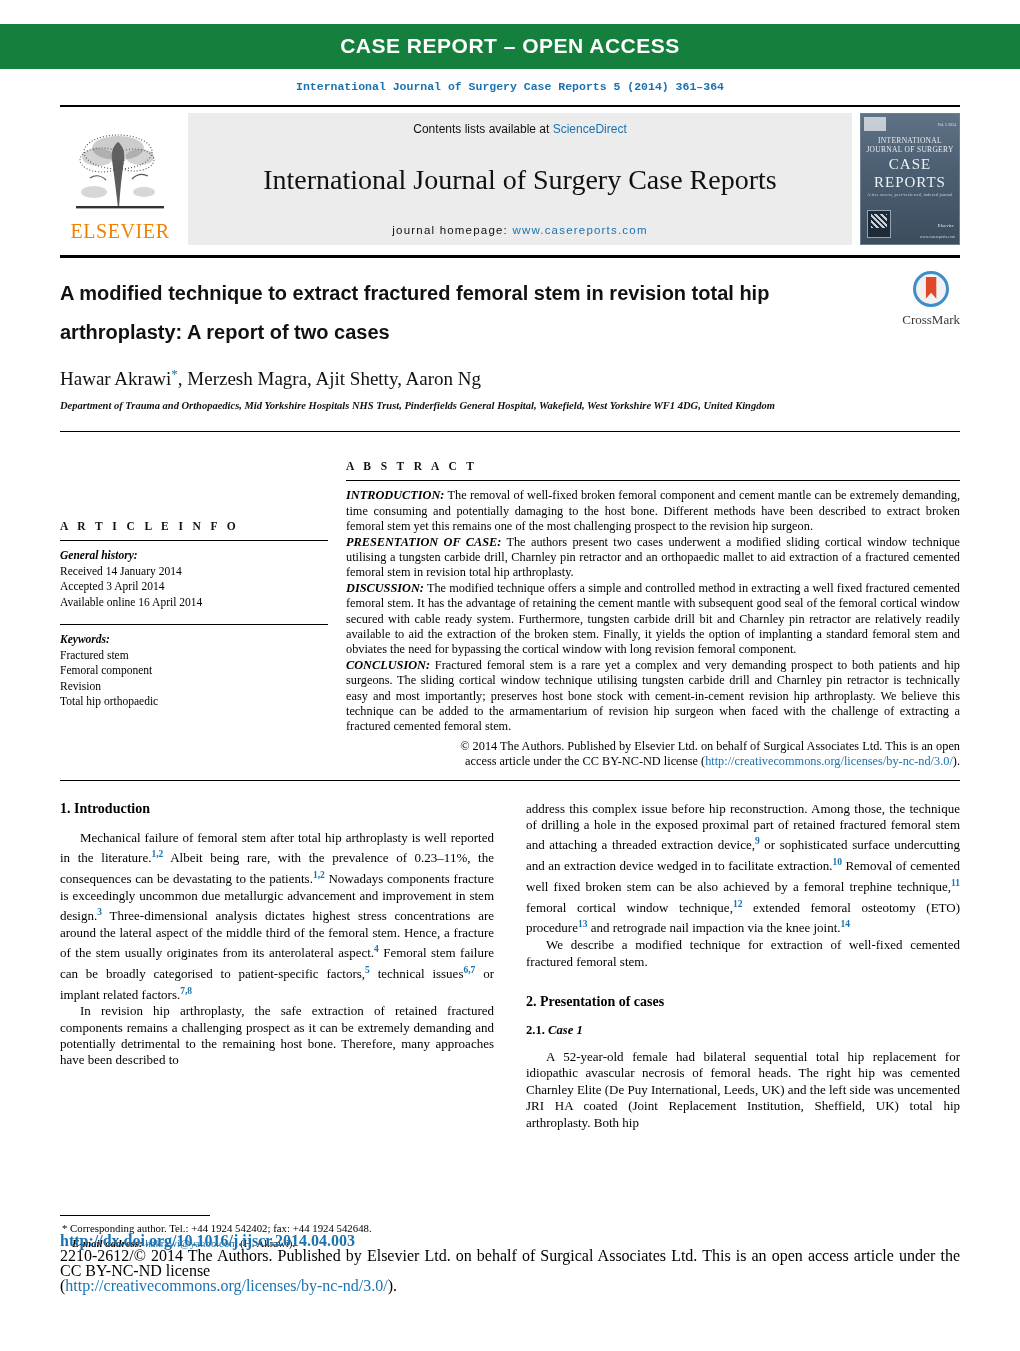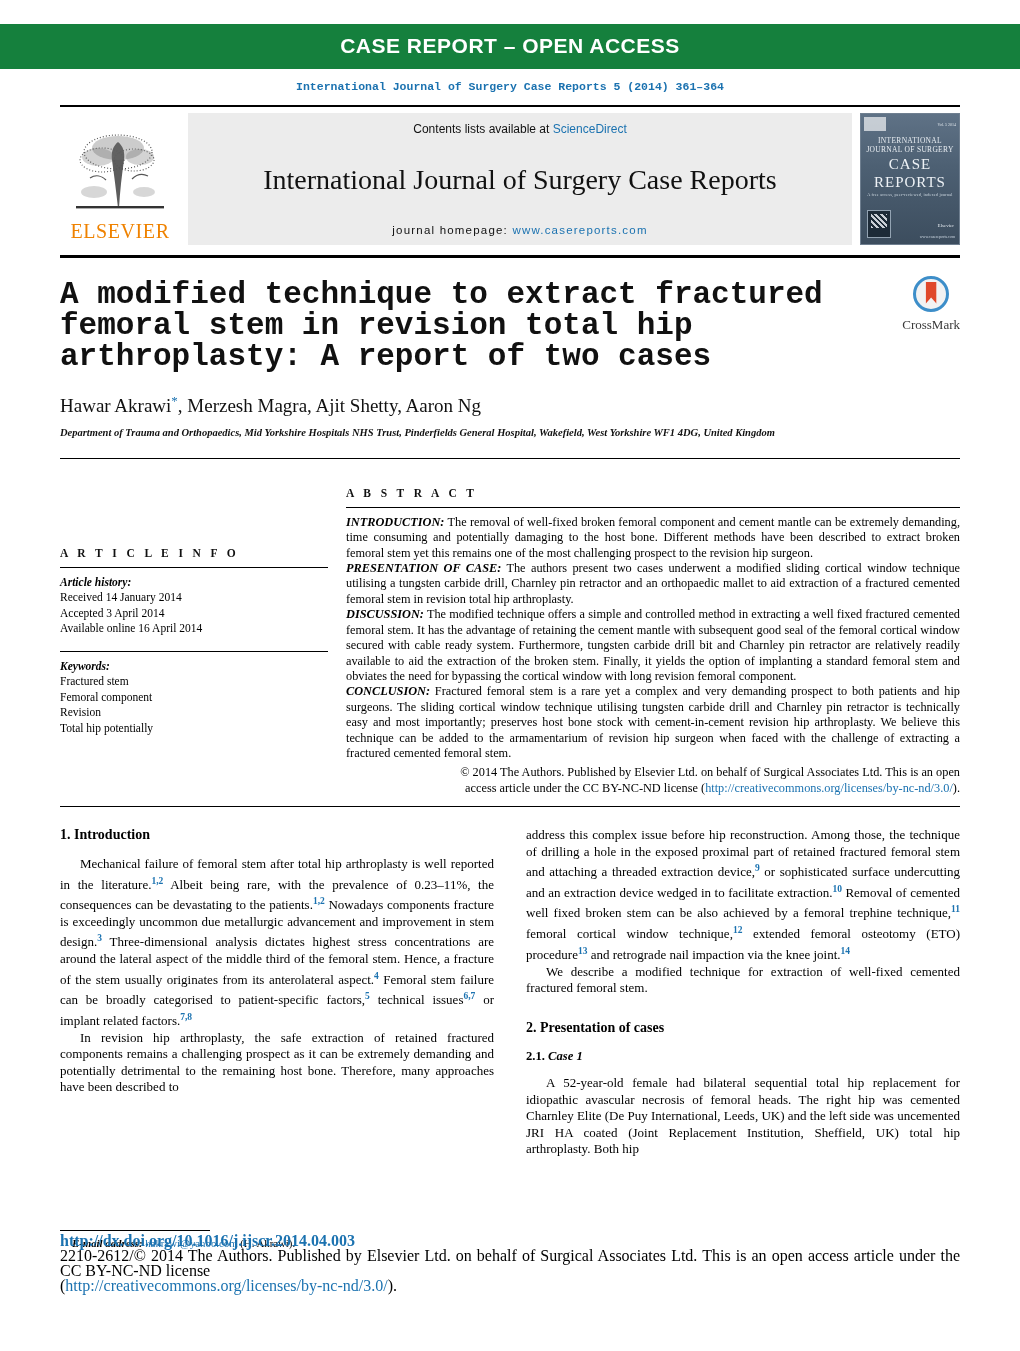--- a/index.html
+++ b/index.html
@@ -158,23 +158,23 @@
     border-top: 3px solid #000;
   }
 
   
   .titleblock {
     margin: 16px 60px 0 60px;
     position: relative;
     padding-right: 120px;
   }
   .article-title {
-    font-family: Liberation Mono, monospace;
-    font-size: 31px;
-    line-height: 31px;
+    font-family: Liberation Sans, sans-serif;
+    font-size: 20px;
+    line-height: 39px;
     color: #111;
   }
   .authors {
     font-family: "Liberation Serif", serif;
     font-size: 19px;
     margin-top: 14px;
     color: #111;
   }
   .authors .star { color: #1b72b0; font-size: 13px; vertical-align: super; }
   .affiliation {
@@ -427,31 +427,31 @@
   <div class="affiliation">Department of Trauma and Orthopaedics, Mid Yorkshire Hospitals NHS Trust, Pinderfields General Hospital, Wakefield, West Yorkshire WF1 4DG, United Kingdom</div>
 </div>
 
 <div class="rule-mid"></div>
 
 <div class="info-abstract">
 
   <div class="col-info">
     <div class="sec-head">A R T I C L E  I N F O</div>
     <div class="hr-thin"></div>
-    <div class="info-label">Article history:</div>
+    <div class="info-label">General history:</div>
     <div class="info-line">Received 14 January 2014</div>
     <div class="info-line">Accepted 3 April 2014</div>
     <div class="info-line">Available online 16 April 2014</div>
     <div class="hr-thin" style="margin-top:14px;"></div>
     <div class="kw-block">
       <div class="info-label">Keywords:</div>
       <div class="info-line">Fractured stem</div>
       <div class="info-line">Femoral component</div>
       <div class="info-line">Revision</div>
-      <div class="info-line">Total hip potentially</div>
+      <div class="info-line">Total hip orthopaedic</div>
     </div>
   </div>
 
   <div class="col-abstract">
     <div class="sec-head">A B S T R A C T</div>
     <div class="hr-thin"></div>
 
     <p class="abstract-p">
       <span class="lbl">INTRODUCTION:</span><span> The removal of well-fixed broken femoral component and cement mantle can be extremely demanding, time consuming and potentially damaging to the host bone. Different methods have been described to extract broken femoral stem yet this remains one of the most challenging prospect to the revision hip surgeon.</span>
     </p>
@@ -493,20 +493,23 @@
     <h2 class="h-sec" style="margin-top:24px;">2.  Presentation of cases</h2>
     <h3 class="h-sub">
       <span class="num">2.1. </span><span>Case 1</span>
     </h3>
     <p class="body">A 52-year-old female had bilateral sequential total hip replacement for idiopathic avascular necrosis of femoral heads. The right hip was cemented Charnley Elite (De Puy International, Leeds, UK) and the left side was uncemented JRI HA coated (Joint Replacement Institution, Sheffield, UK) total hip arthroplasty. Both hip</p>
   </div>
 </div>
 
 <div class="footnote">
   <div class="footnote-rule"></div>
+  <div class="ind">
+    <span>*</span><span> Corresponding author. Tel.: +44 1924 542402; fax: +44 1924 542648.</span>
+  </div>
   <div class="ind" style="padding-left:12px;text-indent:0;">
     <span class="em">E-mail address:</span>
     <span class="lnk">hakrawi@yahoo.com</span><span> (H. Akrawi).</span>
   </div>
 </div>
 
 <div class="pagefooter">
   <div class="doi-line">http://dx.doi.org/10.1016/j.ijscr.2014.04.003</div>
   <div>
     <span>2210-2612/© 2014 The Authors. Published by Elsevier Ltd. on behalf of Surgical Associates Ltd. This is an open access article under the CC BY-NC-ND license</span>

